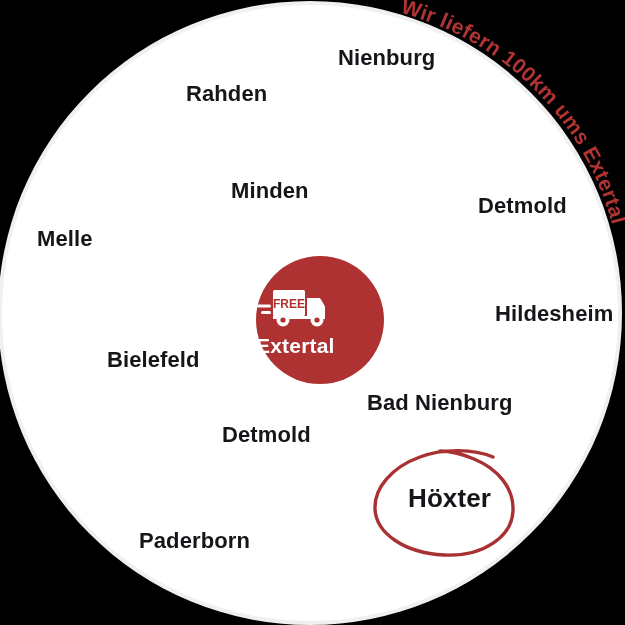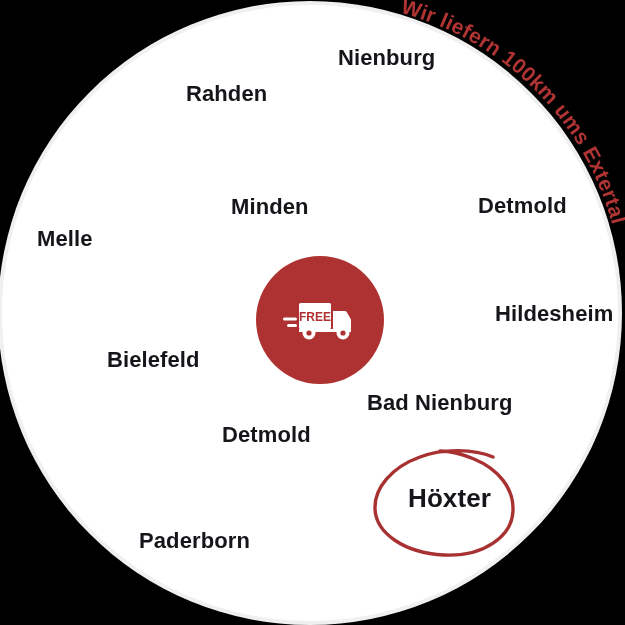--- a/index.html
+++ b/index.html
@@ -48,21 +48,21 @@
   #delivery-badge {
     position: absolute;
     left: 256px;
     top: 256px;
     width: 128px;
     height: 128px;
     border-radius: 50%;
     background: #af3232;
     display: flex;
     flex-direction: column;
-    align-items: center;
+    align-items: flex-start;
     justify-content: center;
   }
   #badge-truck-icon {
     width: 76px;
     height: 42px;
     display: block;
     margin-top: 2px;
   }
   #badge-town-label {
     color: #ffffff;
@@ -112,21 +112,21 @@
       <path id="captionArc" d="M 232,18 A 297,297 0 0 1 607,393" fill="none"></path>
     </defs>
     <text>
       <textPath href="#captionArc" startOffset="50%" text-anchor="middle">Wir liefern 100km ums Extertal</textPath>
     </text>
   </svg>
 
   <div id="city-layer">
       <div class="city-label" style="left: 338px; top: 47px;">Nienburg</div>
       <div class="city-label" style="left: 148px; top: 83px; margin-left: 38px;">Rahden</div>
-      <div class="city-label" style="left: 231px; top: 196px;">Minden</div>
+      <div class="city-label" style="left: 231px; top: 180px;">Minden</div>
       <div class="city-label" style="left: 478px; top: 195px;">Detmold</div>
       <div class="city-label" style="left: 37px; top: 228px;">Melle</div>
       <div class="city-label" style="left: 495px; top: 303px;">Hildesheim</div>
       <div class="city-label" style="left: 107px; top: 349px;">Bielefeld</div>
       <div class="city-label" style="left: 367px; top: 392px;">Bad Nienburg</div>
       <div class="city-label" style="left: 222px; top: 424px;">Detmold</div>
       <div class="city-label" style="left: 139px; top: 530px;">Paderborn</div>
       <div class="city-label" style="left: 400px; top: 485px; font-size: 26px; margin-left: 8px;">Höxter</div>
     </div>
 
@@ -152,15 +152,16 @@
       <rect x="1" y="17.5" width="14" height="3" rx="1.5" fill="#ffffff"></rect>
       <rect x="5" y="24" width="10" height="3" rx="1.5" fill="#ffffff"></rect>
 
       <circle cx="27" cy="33" r="6.5" fill="#ffffff"></circle>
       <circle cx="27" cy="33" r="2.6" fill="#af3232"></circle>
       <circle cx="61" cy="33" r="6.5" fill="#ffffff"></circle>
       <circle cx="61" cy="33" r="2.6" fill="#af3232"></circle>
 
       <text id="truck-free-text" x="33" y="21" text-anchor="middle" fill="#af3232" font-family="Liberation Sans, sans-serif" font-weight="bold" font-size="12">FREE</text>
     </svg>
+    <div id="badge-town-label">Extertal</div>
   </div>
 
 </div>
 
 </body></html>

